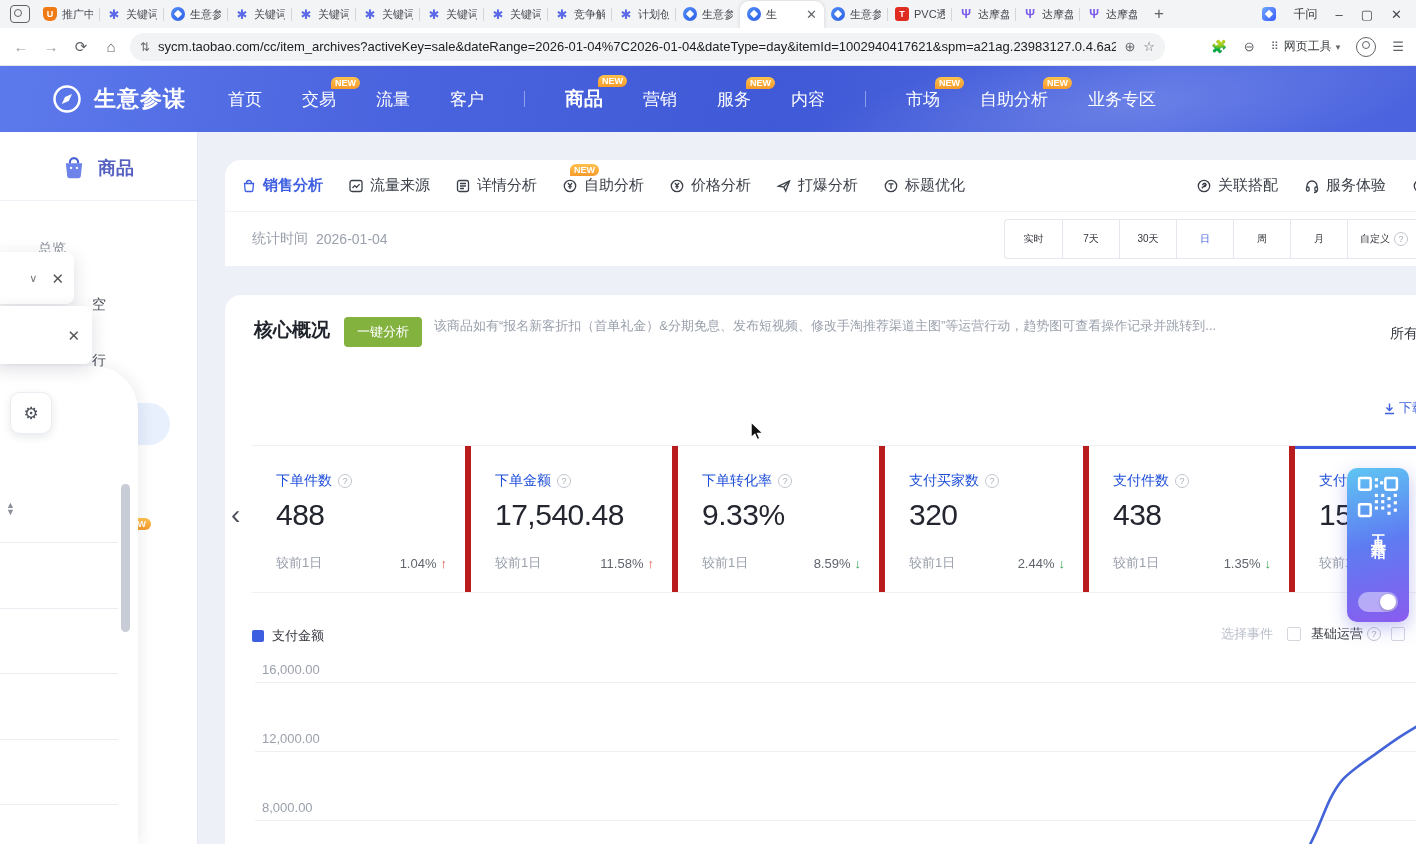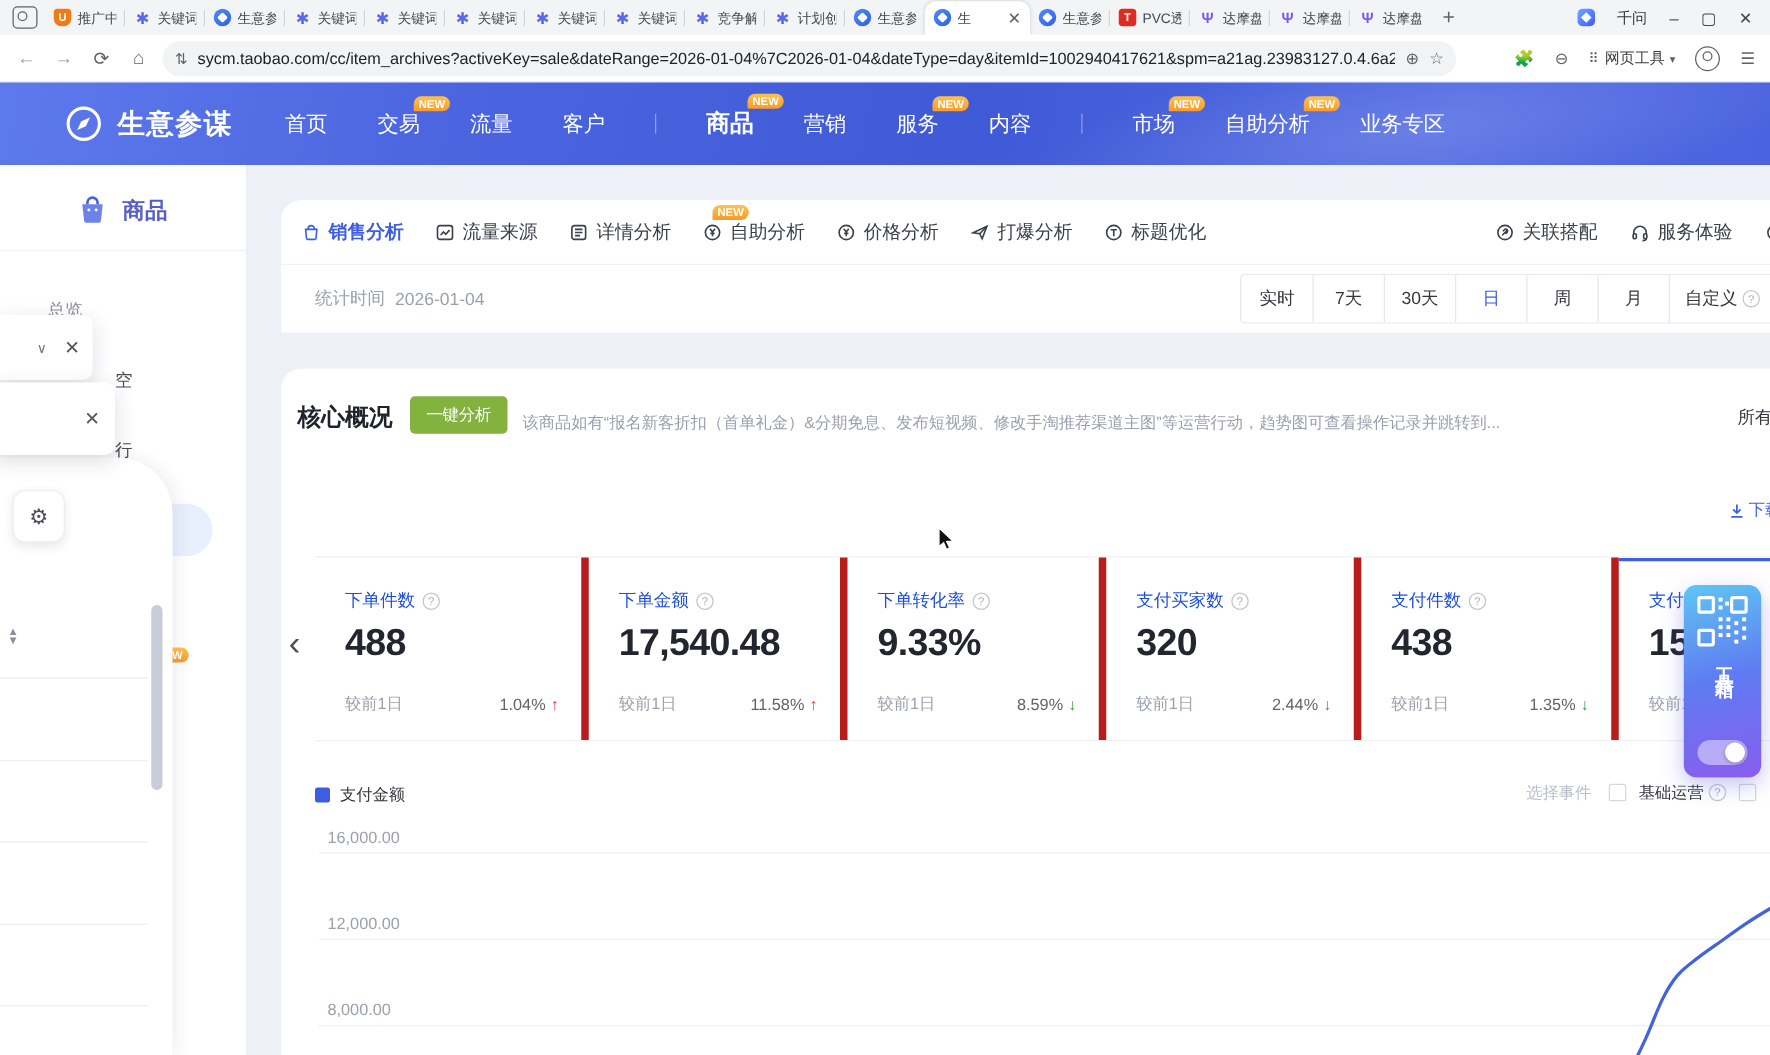--- a/index.html
+++ b/index.html
@@ -73,42 +73,42 @@
 .subrow{height:52px;display:flex;align-items:center;padding-left:16px;border-bottom:1px solid #F1F2F6}
 .stab{display:flex;align-items:center;gap:6px;font-size:15px;color:#3a3f48;margin-right:25px;position:relative;white-space:nowrap;cursor:pointer}
 .stab svg{width:16px;height:16px;stroke:currentColor;fill:none;stroke-width:1.3;flex:none}
 .stab.active{color:#3D5EE0;font-weight:600}
 .stab .nbadge{top:-12px;right:auto;left:8px}
 .sub-right{margin-left:auto;display:flex;align-items:center;gap:26px;padding-right:0;margin-right:-12px}
 .daterow{height:54px;display:flex;align-items:center;padding-left:27px}
 .dlabel{font-size:14px;color:#9AA0AC;margin-right:8px}
 .dvalue{font-size:14px;color:#9AA0AC}
 .seg{display:flex;margin-left:auto;border:1px solid #E4E7ED;border-right:none;border-radius:4px 0 0 4px;height:40px;margin-right:-4px}
-.segcell{min-width:57px;padding:0 12px;display:flex;align-items:center;justify-content:center;font-size:14px;color:#33363d;border-left:1px solid #E4E7ED;white-space:nowrap;gap:4px;cursor:pointer}
+.segcell{min-width:57px;padding:0 12px;display:flex;align-items:center;justify-content:center;font-size:10px;color:#33363d;border-left:1px solid #E4E7ED;white-space:nowrap;gap:4px;cursor:pointer}
 .segcell:first-child{border-left:none}
 .segcell.active{color:#3D5EE0}
 .info{width:14px;height:14px;border:1px solid #C2C6CF;border-radius:50%;color:#A9AEB8;font-size:9px;display:inline-flex;align-items:center;justify-content:center;flex:none}
 .info::after{content:"?"}
 
 .maincard{position:absolute;left:225px;top:295px;width:1191px;height:549px;background:#fff;border-radius:16px 0 0 0;overflow:hidden}
-.mc-head{position:absolute;left:13px;top:22px;display:flex;align-items:flex-end}
+.mc-head{position:absolute;left:29px;top:22px;display:flex;align-items:flex-start}
 .mc-title{font-size:19px;font-weight:700;color:#1F232B;margin-right:14px}
 .btn-green{background:#83B23F;color:#fff;font-size:13px;padding:6px 13px;border-radius:4px;border:none;margin-right:12px;white-space:nowrap;cursor:pointer}
 .mc-desc{font-size:13px;color:#9AA0AC;white-space:nowrap;overflow:hidden;width:930px}
 .mc-terminal{position:absolute;left:1165px;top:30px;font-size:14px;color:#33363d;white-space:nowrap}
 .dl-link{position:absolute;left:1158px;top:104px;display:flex;align-items:center;gap:3px;color:#3D5EE0;font-size:13px;white-space:nowrap}
 .dl-link svg{width:13px;height:13px;stroke:#3D5EE0;fill:none;stroke-width:1.4}
 
 .prev-arr{position:absolute;left:6px;top:206px;font-size:28px;color:#4a4f58;line-height:1;cursor:pointer}
 .cards{position:absolute;left:27px;top:150px;width:1164px;height:148px;display:flex;border-top:1px solid #F0F1F5;border-bottom:1px solid #F0F1F5}
 .mcard{flex:none;padding:26px 0 0 24px;position:relative;border-left:6px solid #b91c1c;cursor:pointer}
 .mcard:first-child{border-left:none}
 .mcard.active{box-shadow:inset 0 3px 0 #3D5EE0}
 .mct{display:flex;align-items:center;gap:6px;font-size:14px;color:#1d4ed8}
-.mcv{font-size:30px;font-weight:700;color:#23262e;margin-top:8px;letter-spacing:-.5px;white-space:nowrap}
+.mcv{font-size:30px;font-weight:400;color:#23262e;margin-top:8px;letter-spacing:-.5px;white-space:nowrap}
 .mcc{position:absolute;left:24px;right:18px;bottom:20px;display:flex;align-items:center;font-size:13px}
 .mcc .cmp{color:#9AA0AC}
 .mcc .pct{margin-left:auto;color:#60646d}
 .arr-up{color:#E2433A;font-weight:700;margin-left:4px}
 .arr-down{color:#2E9E46;font-weight:700;margin-left:4px}
 
 .legend{position:absolute;left:27px;top:332px;display:flex;align-items:center;gap:8px;font-size:13px;color:#33363d}
 .lsq{width:12px;height:12px;background:#3D5EE0;border-radius:2px}
 .evt{position:absolute;right:6px;top:330px;display:flex;align-items:center;gap:10px;font-size:13px;white-space:nowrap}
 .evt .sel{color:#B9BEC9;margin-right:4px}

